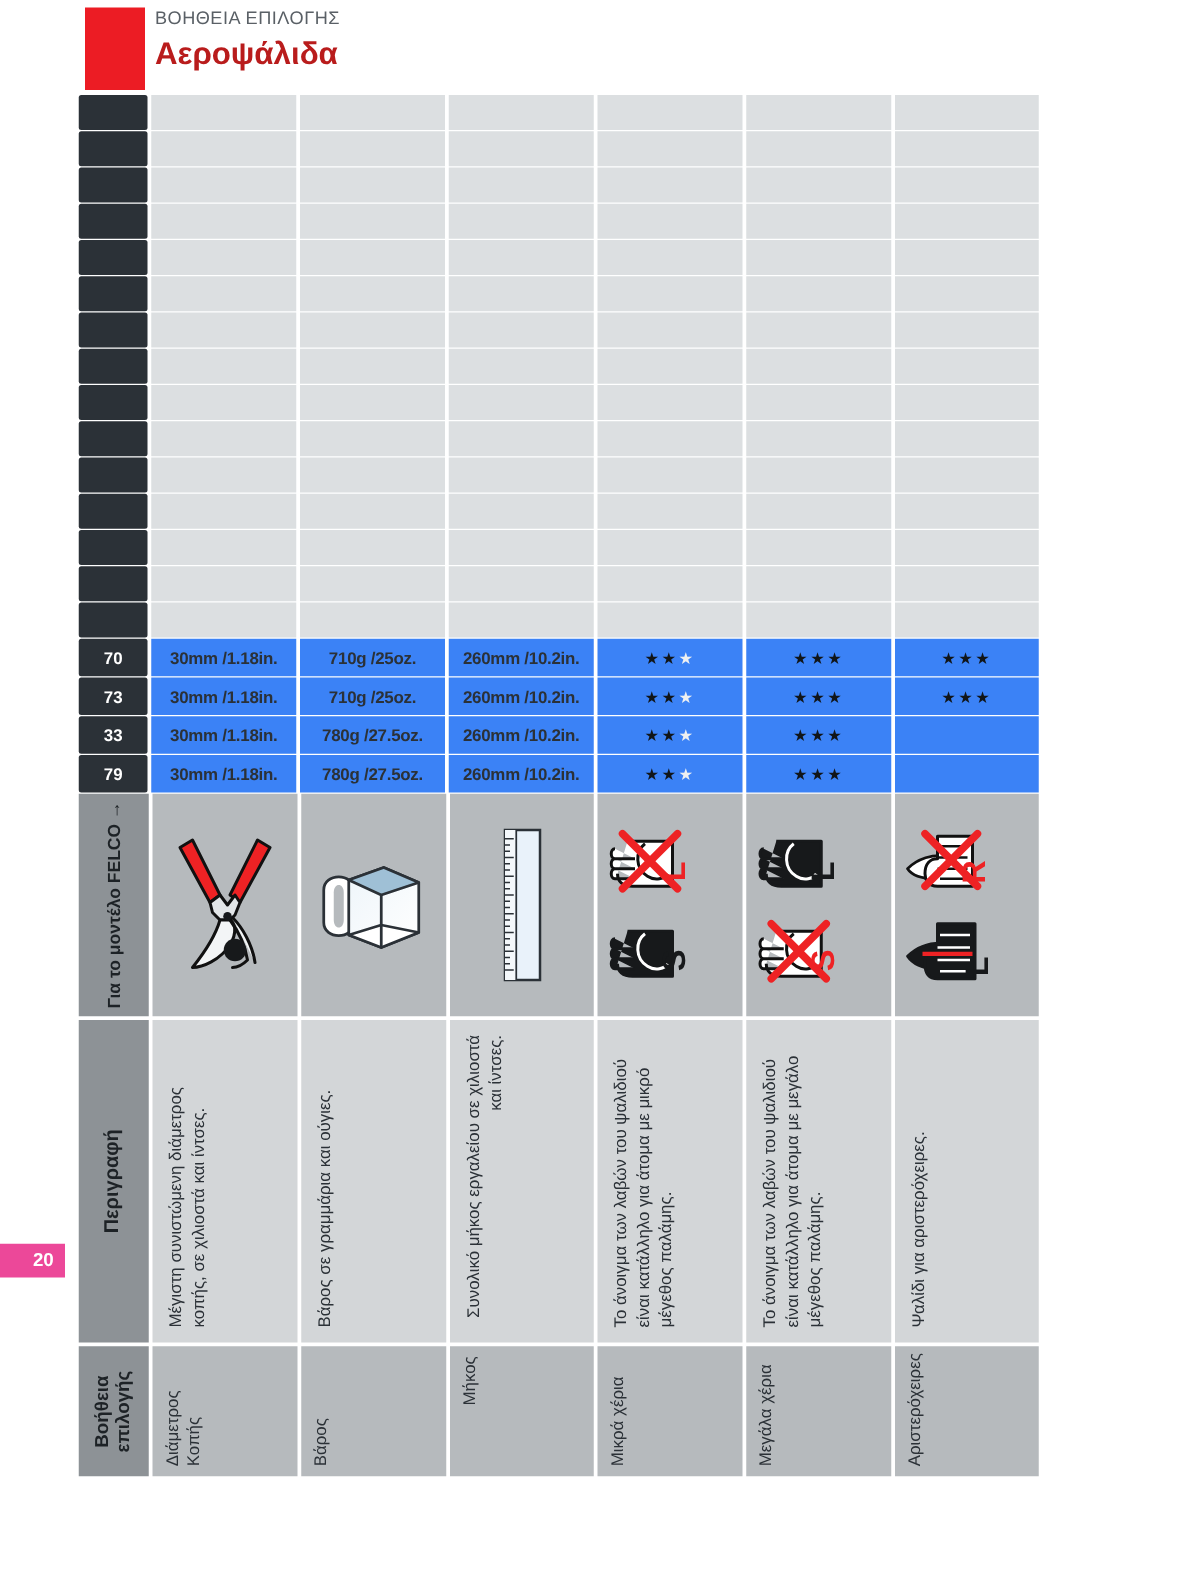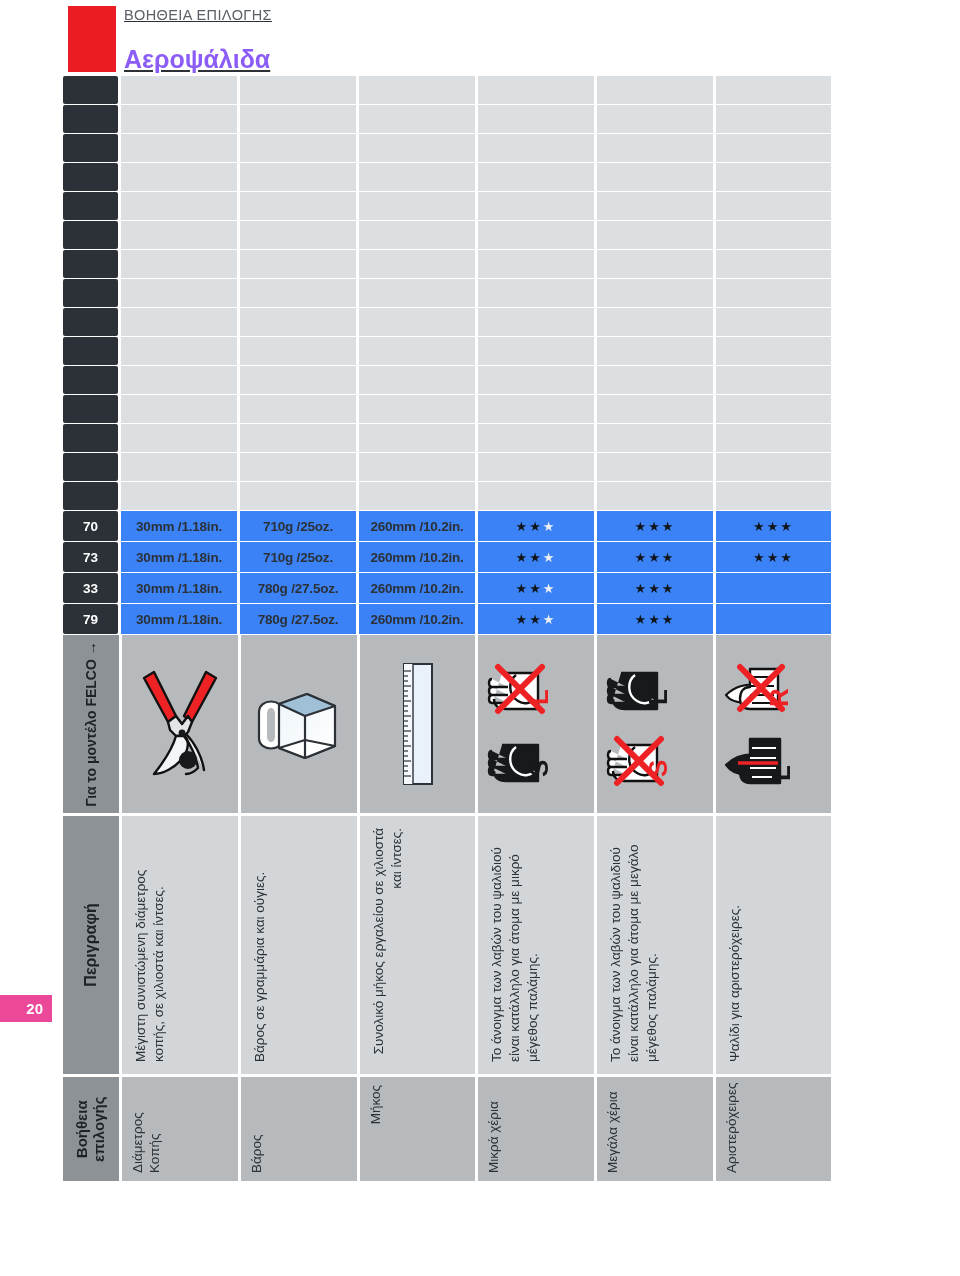--- a/index.html
+++ b/index.html
@@ -4,23 +4,23 @@
 <style>
   html,body{margin:0;padding:0;}
   body{
     width:960px;height:1276px;background:#ffffff;
     font-family:"Liberation Sans","DejaVu Sans",sans-serif;
     color:#2b3137;overflow:hidden;position:relative;
   }
   
   #header{position:absolute;left:0;top:0;width:960px;height:72px;}
   #header-redbar{position:absolute;left:68px;top:6px;width:48px;height:66px;background:#ec1c24;}
-  #header-texts{position:absolute;left:124px;top:8px;text-decoration:underline;}
+  #header-texts{position:absolute;left:124px;top:8px;}
   #kicker{font-size:14.5px;letter-spacing:.4px;color:#5a6066;line-height:1.1;}
-  #title{font-size:25px;font-weight:bold;color:#8b5cf6;margin-top:22px;line-height:1.1;}
+  #title{font-size:25px;font-weight:bold;color:#b91c1c;margin-top:6px;line-height:1.1;}
 
   
   #table{position:absolute;left:63px;top:76px;width:768px;}
   .row{display:flex;width:768px;margin-bottom:1px;}
   .cell{margin-right:3px;box-sizing:border-box;}
   .cell:last-child{margin-right:0;}
   
   .c0{width:56px;}
   .c1{width:118px;}
   .c2{width:118px;}

